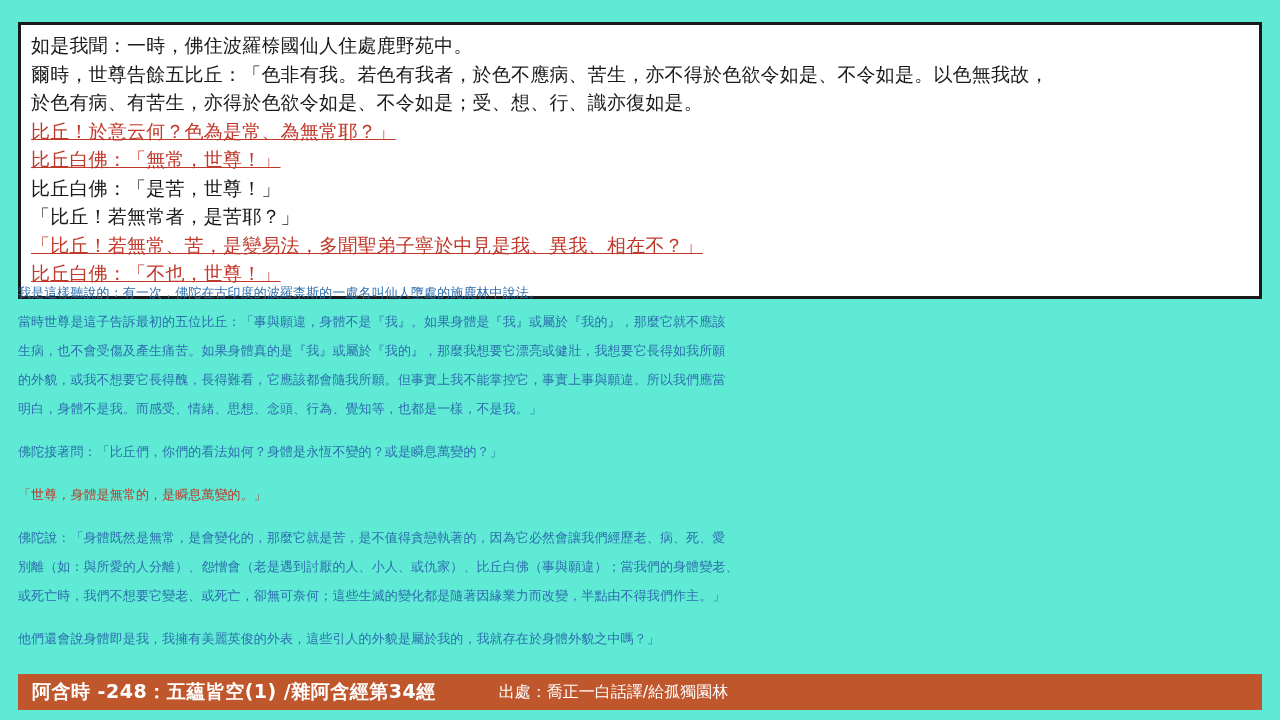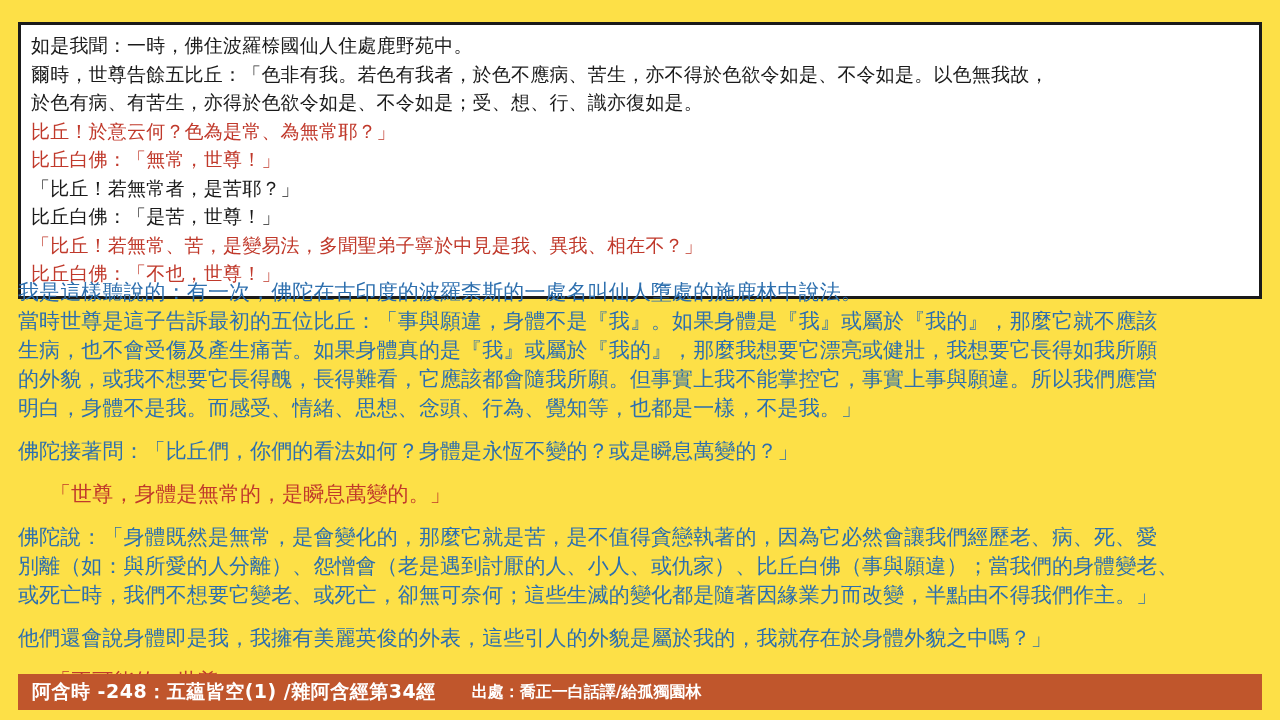--- a/index.html
+++ b/index.html
@@ -9,21 +9,21 @@
     height: 720px;
     background: #ffffff;
     font-family: "DejaVu Sans", "Liberation Sans", sans-serif;
     overflow: hidden;
   }
 
   #page {
     position: relative;
     width: 1280px;
     height: 720px;
-    background: #fde047;
+    background: #5eead4;
     box-sizing: border-box;
   }
 
   
   .sutra-frame {
     position: absolute;
     left: 18px;
     top: 22px;
     width: 1244px;
     box-sizing: border-box;
@@ -35,41 +35,41 @@
   .sutra-line {
     font-size: 19px;
     line-height: 28.5px;
     color: #1a1a1a;
     white-space: nowrap;
     letter-spacing: 0.2px;
   }
 
   .sutra-line.red {
     color: #c0392b;
+    text-decoration: underline;
   }
 
   
   .translation {
     position: absolute;
     left: 18px;
     top: 278px;
     width: 1248px;
   }
 
   .para {
-    font-size: 21px;
+    font-size: 13px;
     line-height: 29px;
     color: #2d6fae;
     letter-spacing: 0.1px;
     margin: 0;
   }
 
   .para.red {
     color: #c0392b;
-    margin-left: 32px;
   }
 
   .para-gap {
     height: 14px;
   }
 
   .tline {
     white-space: nowrap;
   }
 
@@ -91,38 +91,37 @@
     color: #ffffff;
     font-size: 19px;
     font-weight: bold;
     letter-spacing: 0.5px;
     white-space: nowrap;
   }
 
   .footer-source {
     color: #ffffff;
     font-size: 16px;
-    margin-left: 36px;
+    margin-left: 63px;
     white-space: nowrap;
-    font-weight: bold;
   }
 </style>
 </head>
 <body>
 
 <div id="page">
 
   <div class="sutra-frame" id="sutra-frame">
       <div class="sutra-line">如是我聞：一時，佛住波羅㮈國仙人住處鹿野苑中。</div>
       <div class="sutra-line">爾時，世尊告餘五比丘：「色非有我。若色有我者，於色不應病、苦生，亦不得於色欲令如是、不令如是。以色無我故，</div>
       <div class="sutra-line">於色有病、有苦生，亦得於色欲令如是、不令如是；受、想、行、識亦復如是。</div>
       <div class="sutra-line red">比丘！於意云何？色為是常、為無常耶？」</div>
       <div class="sutra-line red">比丘白佛：「無常，世尊！」</div>
+      <div class="sutra-line">比丘白佛：「是苦，世尊！」</div>
       <div class="sutra-line">「比丘！若無常者，是苦耶？」</div>
-      <div class="sutra-line">比丘白佛：「是苦，世尊！」</div>
       <div class="sutra-line red">「比丘！若無常、苦，是變易法，多聞聖弟子寧於中見是我、異我、相在不？」</div>
       <div class="sutra-line red">比丘白佛：「不也，世尊！」</div>
     </div>
 
   <div class="translation" id="translation-body">
       <div class="para">
         <div class="tline">我是這樣聽說的：有一次，佛陀在古印度的波羅柰斯的一處名叫仙人墮處的施鹿林中說法。</div>
         <div class="tline">當時世尊是這子告訴最初的五位比丘：「事與願違，身體不是『我』。如果身體是『我』或屬於『我的』，那麼它就不應該</div>
         <div class="tline">生病，也不會受傷及產生痛苦。如果身體真的是『我』或屬於『我的』，那麼我想要它漂亮或健壯，我想要它長得如我所願</div>
         <div class="tline">的外貌，或我不想要它長得醜，長得難看，它應該都會隨我所願。但事實上我不能掌控它，事實上事與願違。所以我們應當</div>

